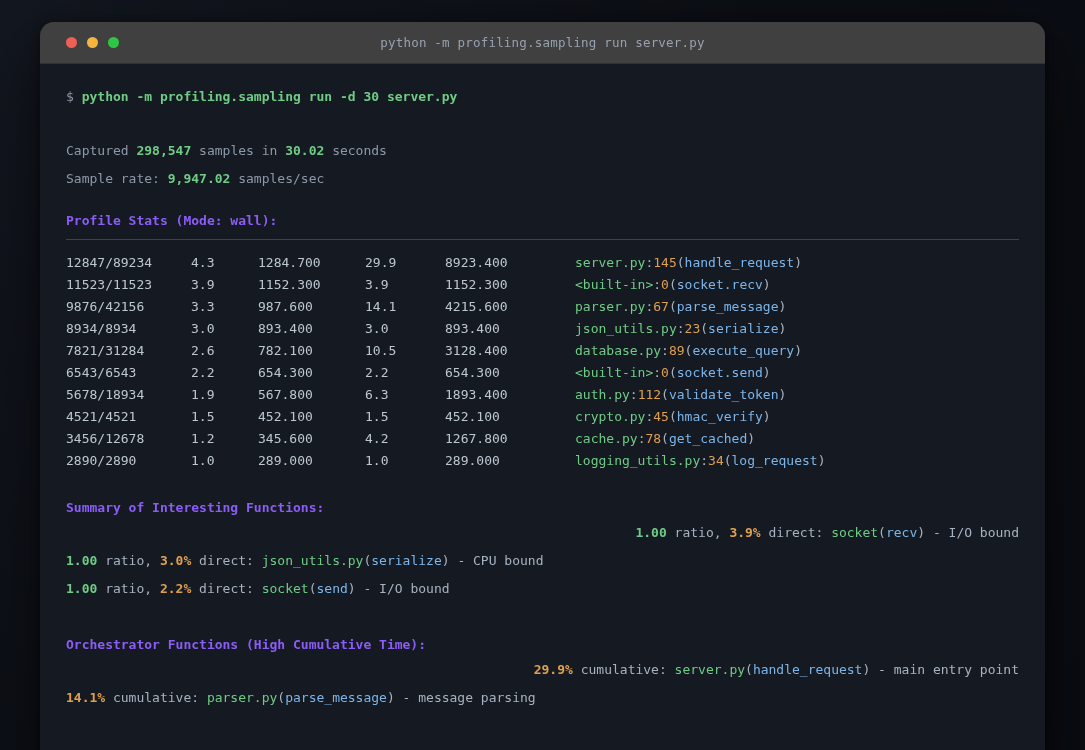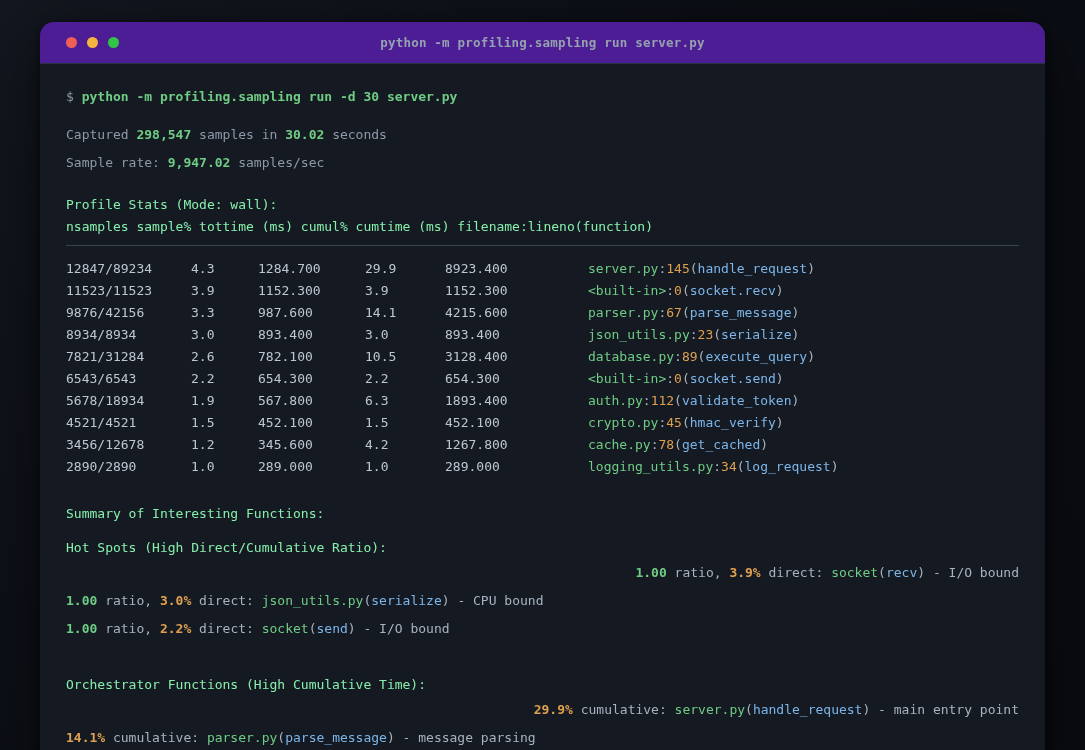--- a/index.html
+++ b/index.html
@@ -9,50 +9,50 @@
     font-family: "DejaVu Sans Mono", monospace;
     overflow: hidden;
     position: relative;
   }
   .window {
     position:absolute; left:40px; top:22px; width:1005px; height:762px;
     background:#151a22; border-radius:14px; overflow:hidden;
     box-shadow: 0 24px 70px rgba(0,0,0,.55), 0 2px 10px rgba(0,0,0,.45);
   }
   .titlebar {
-    height:42px; background:#4c1d95; border-bottom:1px solid #2b323d;
-    display:flex; align-items:center; position:relative;font-weight:bold;
+    height:42px; background:#404040; border-bottom:1px solid #2b323d;
+    display:flex; align-items:center; position:relative;
   }
   .lights { display:flex; gap:10px; padding-left:26px; position:relative; z-index:2; }
   .light { width:11px; height:11px; border-radius:50%; }
   .title {
     position:absolute; left:0; right:0; text-align:center;
     color:#96a1af; font-size:12.5px; letter-spacing:.2px;
   }
   .content { padding:22px 26px 20px 26px; font-size:13px; line-height:22px; }
   .line { white-space:pre; }
   .muted  { color:#8e99a8; }
   .body-t { color:#a7b2c0; }
   .num    { color:#bdc7d1; }
   .green  { color:#6fcc85; }
   .gb     { color:#6fcc85; font-weight:bold; }
   .orange { color:#dfa04f; }
   .ob     { color:#dfa04f; font-weight:bold; }
   .blue   { color:#7cb5ea; }
-  .hblue  { color:#86efac; font-weight:normal; }
+  .hblue  { color:#8b5cf6; font-weight:bold; }
   .punct  { color:#a9b4c1; }
   .mt3 { margin-top:3px;text-align:right; }  .mt6 { margin-top:6px; }  .mt12 { margin-top:12px; }
-  .mt16 { margin-top:16px; } .mt19 { margin-top:34px; } .mt20 { margin-top:20px; }
+  .mt16 { margin-top:32px; } .mt19 { margin-top:34px; } .mt20 { margin-top:20px; }
   .mt25 { margin-top:25px; }
   .divider { height:1px; background:#3b4350; margin:7px 0 12px 0; }
   .trow { display:flex; white-space:pre; }
   .c { display:inline-block; }
   .c1 { width:125px; } .c2 { width:67px; } .c3 { width:107px; }
   .c4 { width:80px; }  .c5 { width:107px; }
-  .floc { margin-left:36px; }
+  .floc { margin-left:23px; }
 </style>
 </head>
 <body>
 
 <div class="window">
   <div class="titlebar">
     <div class="lights">
       <span class="light" style="background: rgb(238, 95, 86);"></span>
       <span class="light" style="background: rgb(245, 180, 62);"></span>
       <span class="light" style="background: rgb(48, 197, 70);"></span>
@@ -62,21 +62,20 @@
 
   <div class="content">
     <div class="line"><span class="muted">$ </span><span class="gb">python -m profiling.sampling run -d 30 server.py</span></div>
 
     <div class="line mt16"><span class="muted">Captured </span><span class="gb">298,547</span><span class="muted"> samples in </span><span class="gb">30.02</span><span class="muted"> seconds</span></div>
 
     <div class="line mt6"><span class="muted">Sample rate: </span><span class="gb">9,947.02</span><span class="muted"> samples/sec</span></div>
 
 
     <div class="line mt20 hblue">Profile Stats (Mode: wall):</div>
-    <div class="line hblue">nsamples sample% tottime (ms) cumul% cumtime (ms) filename:lineno(function)</div>
     <div class="divider"></div>
 
     <div class="trow"><span class="c c1 num">12847/89234</span><span class="c c2 num">4.3</span><span class="c c3 num">1284.700</span><span class="c c4 num">29.9</span><span class="c c5 num">8923.400</span><span class="floc"><span class="green">server.py</span><span class="punct">:</span><span class="orange">145</span><span class="punct">(</span><span class="blue">handle_request</span><span class="punct">)</span></span></div>
 
     <div class="trow"><span class="c c1 num">11523/11523</span><span class="c c2 num">3.9</span><span class="c c3 num">1152.300</span><span class="c c4 num">3.9</span><span class="c c5 num">1152.300</span><span class="floc"><span class="green">&lt;built-in&gt;</span><span class="punct">:</span><span class="orange">0</span><span class="punct">(</span><span class="blue">socket.recv</span><span class="punct">)</span></span></div>
 
     <div class="trow"><span class="c c1 num">9876/42156</span><span class="c c2 num">3.3</span><span class="c c3 num">987.600</span><span class="c c4 num">14.1</span><span class="c c5 num">4215.600</span><span class="floc"><span class="green">parser.py</span><span class="punct">:</span><span class="orange">67</span><span class="punct">(</span><span class="blue">parse_message</span><span class="punct">)</span></span></div>
 
     <div class="trow"><span class="c c1 num">8934/8934</span><span class="c c2 num">3.0</span><span class="c c3 num">893.400</span><span class="c c4 num">3.0</span><span class="c c5 num">893.400</span><span class="floc"><span class="green">json_utils.py</span><span class="punct">:</span><span class="orange">23</span><span class="punct">(</span><span class="blue">serialize</span><span class="punct">)</span></span></div>
 
@@ -87,21 +86,20 @@
     <div class="trow"><span class="c c1 num">5678/18934</span><span class="c c2 num">1.9</span><span class="c c3 num">567.800</span><span class="c c4 num">6.3</span><span class="c c5 num">1893.400</span><span class="floc"><span class="green">auth.py</span><span class="punct">:</span><span class="orange">112</span><span class="punct">(</span><span class="blue">validate_token</span><span class="punct">)</span></span></div>
 
     <div class="trow"><span class="c c1 num">4521/4521</span><span class="c c2 num">1.5</span><span class="c c3 num">452.100</span><span class="c c4 num">1.5</span><span class="c c5 num">452.100</span><span class="floc"><span class="green">crypto.py</span><span class="punct">:</span><span class="orange">45</span><span class="punct">(</span><span class="blue">hmac_verify</span><span class="punct">)</span></span></div>
 
     <div class="trow"><span class="c c1 num">3456/12678</span><span class="c c2 num">1.2</span><span class="c c3 num">345.600</span><span class="c c4 num">4.2</span><span class="c c5 num">1267.800</span><span class="floc"><span class="green">cache.py</span><span class="punct">:</span><span class="orange">78</span><span class="punct">(</span><span class="blue">get_cached</span><span class="punct">)</span></span></div>
 
     <div class="trow"><span class="c c1 num">2890/2890</span><span class="c c2 num">1.0</span><span class="c c3 num">289.000</span><span class="c c4 num">1.0</span><span class="c c5 num">289.000</span><span class="floc"><span class="green">logging_utils.py</span><span class="punct">:</span><span class="orange">34</span><span class="punct">(</span><span class="blue">log_request</span><span class="punct">)</span></span></div>
 
     <div class="line mt25 hblue">Summary of Interesting Functions:</div>
 
-    <div class="line mt12 hblue">Hot Spots (High Direct/Cumulative Ratio):</div>
 
     <div class="line mt3"><span class="gb">1.00</span><span class="body-t"> ratio, </span><span class="ob">3.9%</span><span class="body-t"> direct: </span><span class="green">socket</span><span class="punct">(</span><span class="blue">recv</span><span class="punct">)</span><span class="body-t"> - I/O bound</span></div>
 
     <div class="line mt6"><span class="gb">1.00</span><span class="body-t"> ratio, </span><span class="ob">3.0%</span><span class="body-t"> direct: </span><span class="green">json_utils.py</span><span class="punct">(</span><span class="blue">serialize</span><span class="punct">)</span><span class="body-t"> - CPU bound</span></div>
 
     <div class="line mt6"><span class="gb">1.00</span><span class="body-t"> ratio, </span><span class="ob">2.2%</span><span class="body-t"> direct: </span><span class="green">socket</span><span class="punct">(</span><span class="blue">send</span><span class="punct">)</span><span class="body-t"> - I/O bound</span></div>
 
     <div class="line mt19 hblue">Orchestrator Functions (High Cumulative Time):</div>
 
     <div class="line mt3"><span class="ob">29.9%</span><span class="body-t"> cumulative: </span><span class="green">server.py</span><span class="punct">(</span><span class="blue">handle_request</span><span class="punct">)</span><span class="body-t"> - main entry point</span></div>

